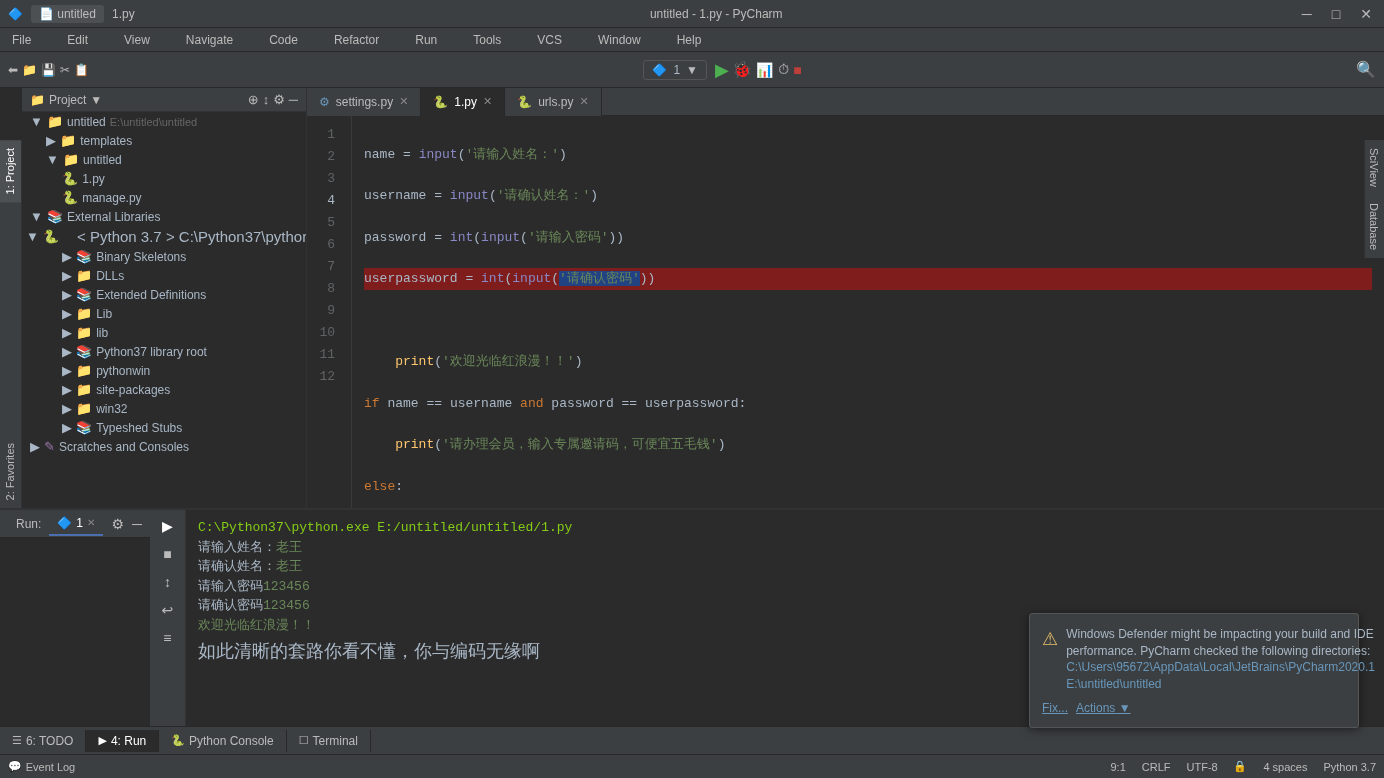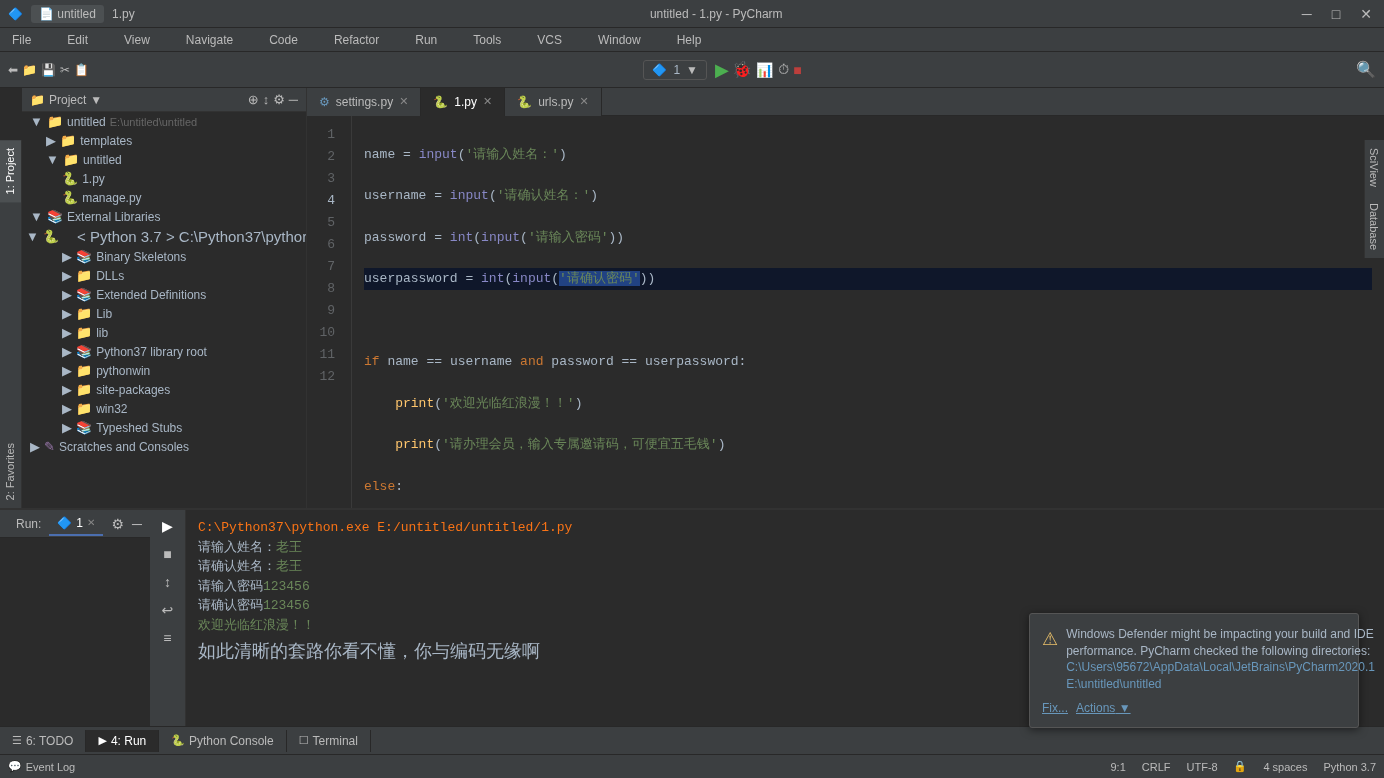--- a/index.html
+++ b/index.html
@@ -117,21 +117,21 @@
       width: 45px; background: #2b2b2b; color: #606366;
       text-align: right; padding: 8px 8px 8px 0; line-height: 1.5;
       font-size: 13px; user-select: none; border-right: 1px solid #3a3a3a;
     }
     #code-content {
       flex: 1; padding: 8px 12px; line-height: 1.5; overflow: auto;
       white-space: pre; color: #a9b7c6;
     }
 
     .line { line-height: 22px; }
-    .line.highlighted { background: #0f172a; }
+    .line.highlighted { background: #7f1d1d; }
     .kw { color: #cc7832; }
     .fn { color: #ffc66d; }
     .str { color: #6a8759; }
     .builtin { color: #8888c6; }
     .var-name { color: #a9b7c6; }
     .logic-kw { color: #cc7832; }
     .eq { color: #a9b7c6; }
     .selected-text { background: #214283; }
     .paren { color: #a9b7c6; }
 
@@ -160,21 +160,21 @@
     }
     .run-side-btn { color: #bbb; cursor: pointer; font-size: 14px; padding: 4px; }
     .run-side-btn.active { color: #fff; }
 
     #run-content { flex: 1; display: flex; overflow: hidden; }
 
     #console-output {
       flex: 1; padding: 8px 12px; font-family: 'Consolas', 'Courier New', monospace;
       font-size: 13px; overflow-y: auto; line-height: 1.5; color: #a9b7c6;
     }
-    .console-path { color: #f97316; }
+    .console-path { color: #84cc16; }
     .console-input-label { color: #a9b7c6; }
     .console-user-input { color: #6a8759; }
     .console-chinese-text { color: #a9b7c6; font-size: 18px; }
     .console-welcome { color: #6a8759; }
 
     
     #notification {
       position: absolute; right: 25px; bottom: 50px;
       width: 330px; background: #3c3f41; border: 1px solid #555;
       border-radius: 3px; padding: 12px; font-size: 12px;
@@ -469,22 +469,22 @@
           <div class="ln">11</div>
           <div class="ln">12</div>
         </div>
 
         <div id="code-content">
 <div class="line"><span class="var-name">name</span> <span class="eq">=</span> <span class="builtin">input</span><span class="paren">(</span><span class="str">'请输入姓名：'</span><span class="paren">)</span></div>
 <div class="line"><span class="var-name">username</span> <span class="eq">=</span> <span class="builtin">input</span><span class="paren">(</span><span class="str">'请确认姓名：'</span><span class="paren">)</span></div>
 <div class="line"><span class="var-name">password</span> <span class="eq">=</span> <span class="builtin">int</span><span class="paren">(</span><span class="builtin">input</span><span class="paren">(</span><span class="str">'请输入密码'</span><span class="paren">))</span></div>
 <div class="line highlighted"><span class="var-name">userpassword</span> <span class="eq">=</span> <span class="builtin">int</span><span class="paren">(</span><span class="builtin">input</span><span class="paren">(</span><span class="str selected-text">'请确认密码'</span><span class="paren">))</span></div>
 <div class="line">&nbsp;</div>
+<div class="line">&nbsp;&nbsp;&nbsp;&nbsp;<span class="fn">print</span><span class="paren">(</span><span class="str">'欢迎光临红浪漫！！'</span><span class="paren">)</span></div>
 <div class="line"><span class="kw">if</span> <span class="var-name">name</span> <span class="eq">==</span> <span class="var-name">username</span> <span class="logic-kw">and</span> <span class="var-name">password</span> <span class="eq">==</span> <span class="var-name">userpassword</span><span class="paren">:</span></div>
-<div class="line">&nbsp;&nbsp;&nbsp;&nbsp;<span class="fn">print</span><span class="paren">(</span><span class="str">'欢迎光临红浪漫！！'</span><span class="paren">)</span></div>
 <div class="line">&nbsp;&nbsp;&nbsp;&nbsp;<span class="fn">print</span><span class="paren">(</span><span class="str">'请办理会员，输入专属邀请码，可便宜五毛钱'</span><span class="paren">)</span></div>
 <div class="line"><span class="kw">else</span><span class="paren">:</span></div>
 
 
 
         </div>
       </div>
     </div>
 
     <div id="right-panels">

